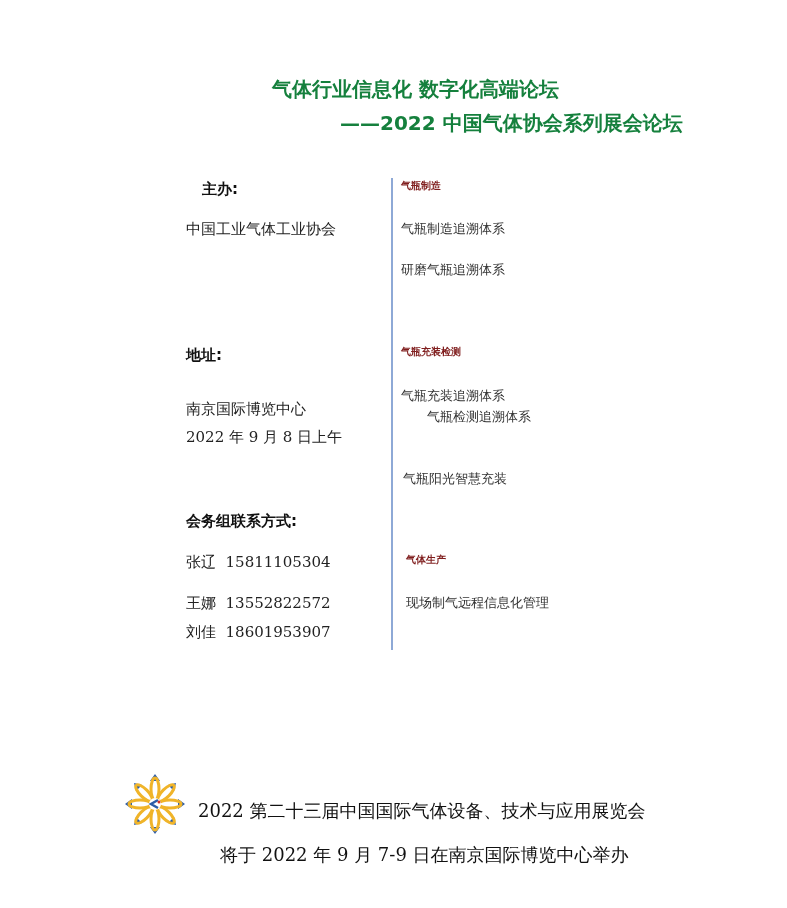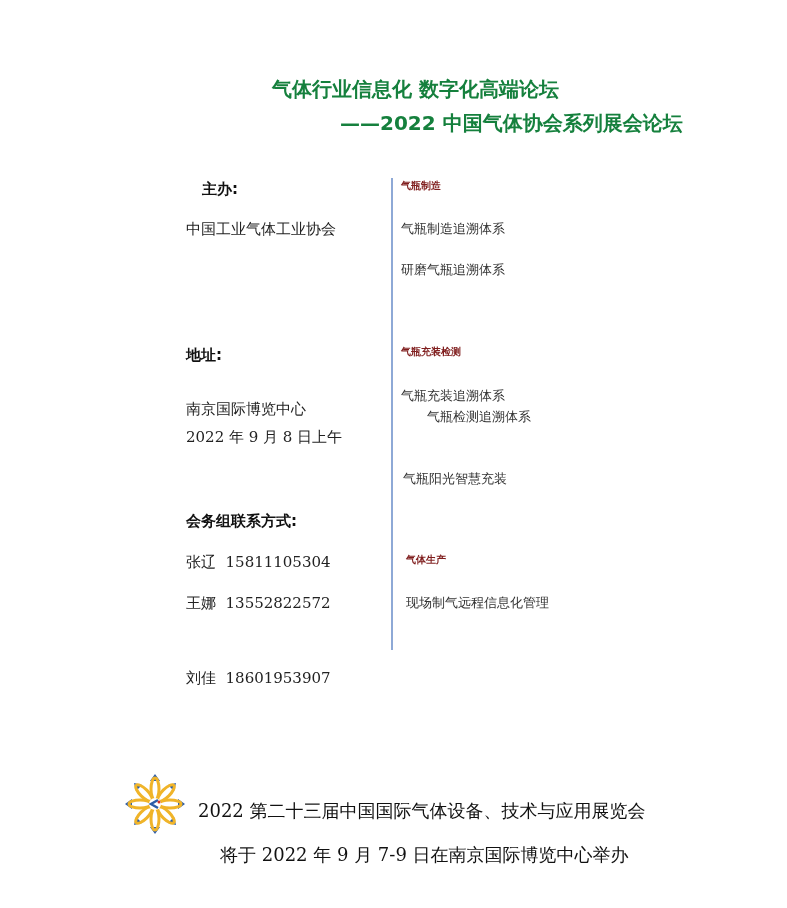--- a/index.html
+++ b/index.html
@@ -37,21 +37,21 @@
 
 <div class="lbl" style="left:186px;top:512px;">会务组联系方式:</div>
 <div class="txt" style="left:186px;top:553px;">
   <span>张辽</span>&nbsp;
   <span>15811105304</span>
 </div>
 <div class="txt" style="left:186px;top:594px;">
   <span>王娜</span>&nbsp;
   <span>13552822572</span>
 </div>
-<div class="txt" style="left:186px;top:669px;text-align:right;">
+<div class="txt" style="left:186px;top:623px;text-align:right;">
   <span>刘佳</span>&nbsp;
   <span>18601953907</span>
 </div>
 
 <div class="divider"></div>
 
 <div class="sec" style="left:401px;top:179px;">气瓶制造</div>
 <div class="itm" style="left:401px;top:220px;">气瓶制造追溯体系</div>
 <div class="itm" style="left:401px;top:261px;">研磨气瓶追溯体系</div>
 

